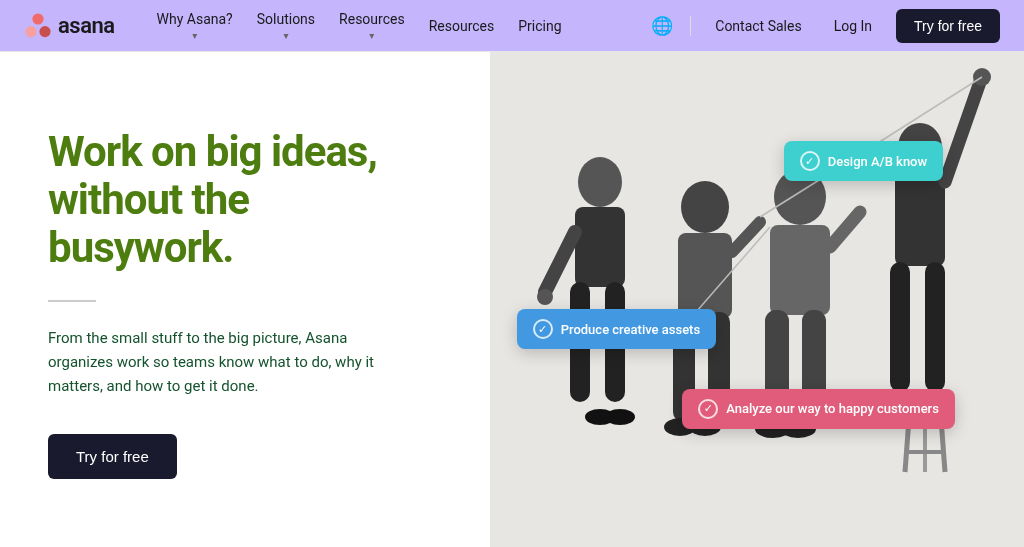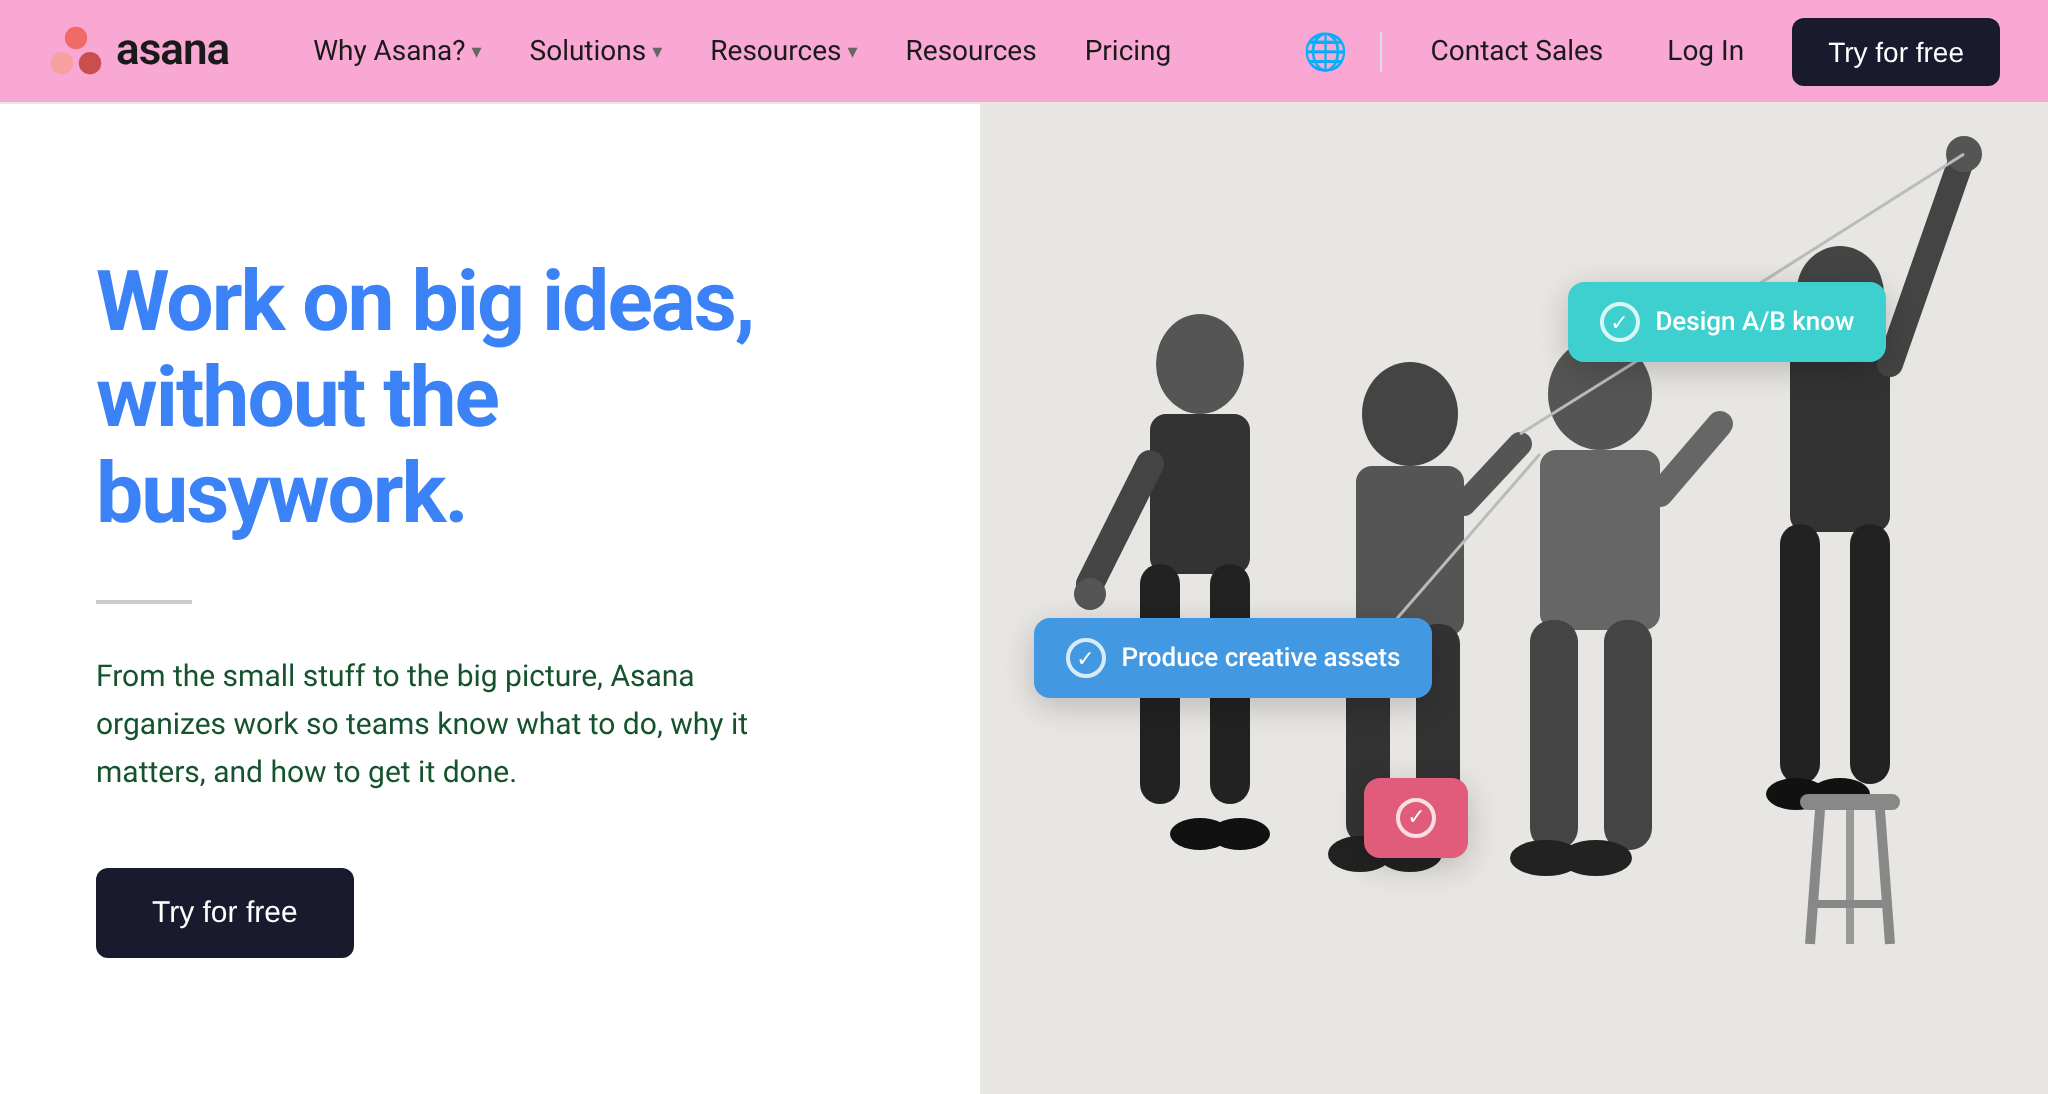--- a/index.html
+++ b/index.html
@@ -2,31 +2,32 @@
 <html><head>
   <meta charset="utf-8">
   <style>
     * { margin: 0; padding: 0; box-sizing: border-box; }
     body { font-family: -apple-system, BlinkMacSystemFont, 'Segoe UI', Roboto, sans-serif; width: 1024px; height: 547px; overflow: hidden; background: #fff; }
 
     
     nav {
       display: flex; align-items: center; height: 52px;
       padding: 0 24px; border-bottom: 1px solid #e8e8e8;
-      background: #f9a8d4; position: relative; z-index: 10;
+      background: #c4b5fd; position: relative; z-index: 10;
     }
     .nav-logo { display: flex; align-items: center; gap: 6px; margin-right: 32px; }
     .logo-icon { width: 28px; height: 28px; }
     .logo-text { font-size: 22px; font-weight: 600; color: #1a1a1a; letter-spacing: -0.5px; }
     .nav-links { display: flex; align-items: center; gap: 4px; flex: 1; }
     .nav-link {
       display: flex; align-items: center; gap: 3px;
       font-size: 14px; color: #1a1a1a; padding: 6px 10px;
       cursor: pointer; border-radius: 4px; white-space: nowrap;
       text-decoration: none;
+      flex-direction: column;
     }
     .chevron { font-size: 10px; color: #666; }
     .nav-right { display: flex; align-items: center; gap: 16px; }
     .nav-globe { cursor: pointer; color: #444; font-size: 18px; }
     .nav-divider { width: 1px; height: 20px; background: #ddd; }
     .nav-contact, .nav-login {
       font-size: 14px; color: #1a1a1a; cursor: pointer;
       padding: 6px 8px; border-radius: 4px; white-space: nowrap;
     }
     .btn-try-nav {
@@ -41,21 +42,21 @@
     }
 
     
     .left-panel {
       width: 490px; min-width: 490px;
       padding: 48px 48px 40px 48px;
       display: flex; flex-direction: column; justify-content: center;
       background: #fff;
     }
     .hero-title {
-      font-size: 42px; font-weight: 700; color: #3b82f6;
+      font-size: 42px; font-weight: 700; color: #4d7c0f;
       line-height: 1.15; letter-spacing: -1px; margin-bottom: 28px;
     }
     .hero-divider {
       width: 48px; height: 2px; background: #ccc; margin-bottom: 24px;
     }
     .hero-desc {
       font-size: 15px; color: #14532d; line-height: 1.6; margin-bottom: 36px;
       max-width: 340px;
     }
     .btn-try-hero {
@@ -211,16 +212,17 @@
       <span>Design A/B know</span>
     </div>
 
     <div class="task-badge badge-blue" style="top:52%;left:5%;">
       <div class="check-circle">✓</div>
       <span>Produce creative assets</span>
     </div>
 
     <div class="task-badge badge-pink" style="top:68%;left:36%;">
       <div class="check-circle">✓</div>
+      <span>Analyze our way to happy customers</span>
     </div>
 
   </div>
 </div>
 
 </body></html>

